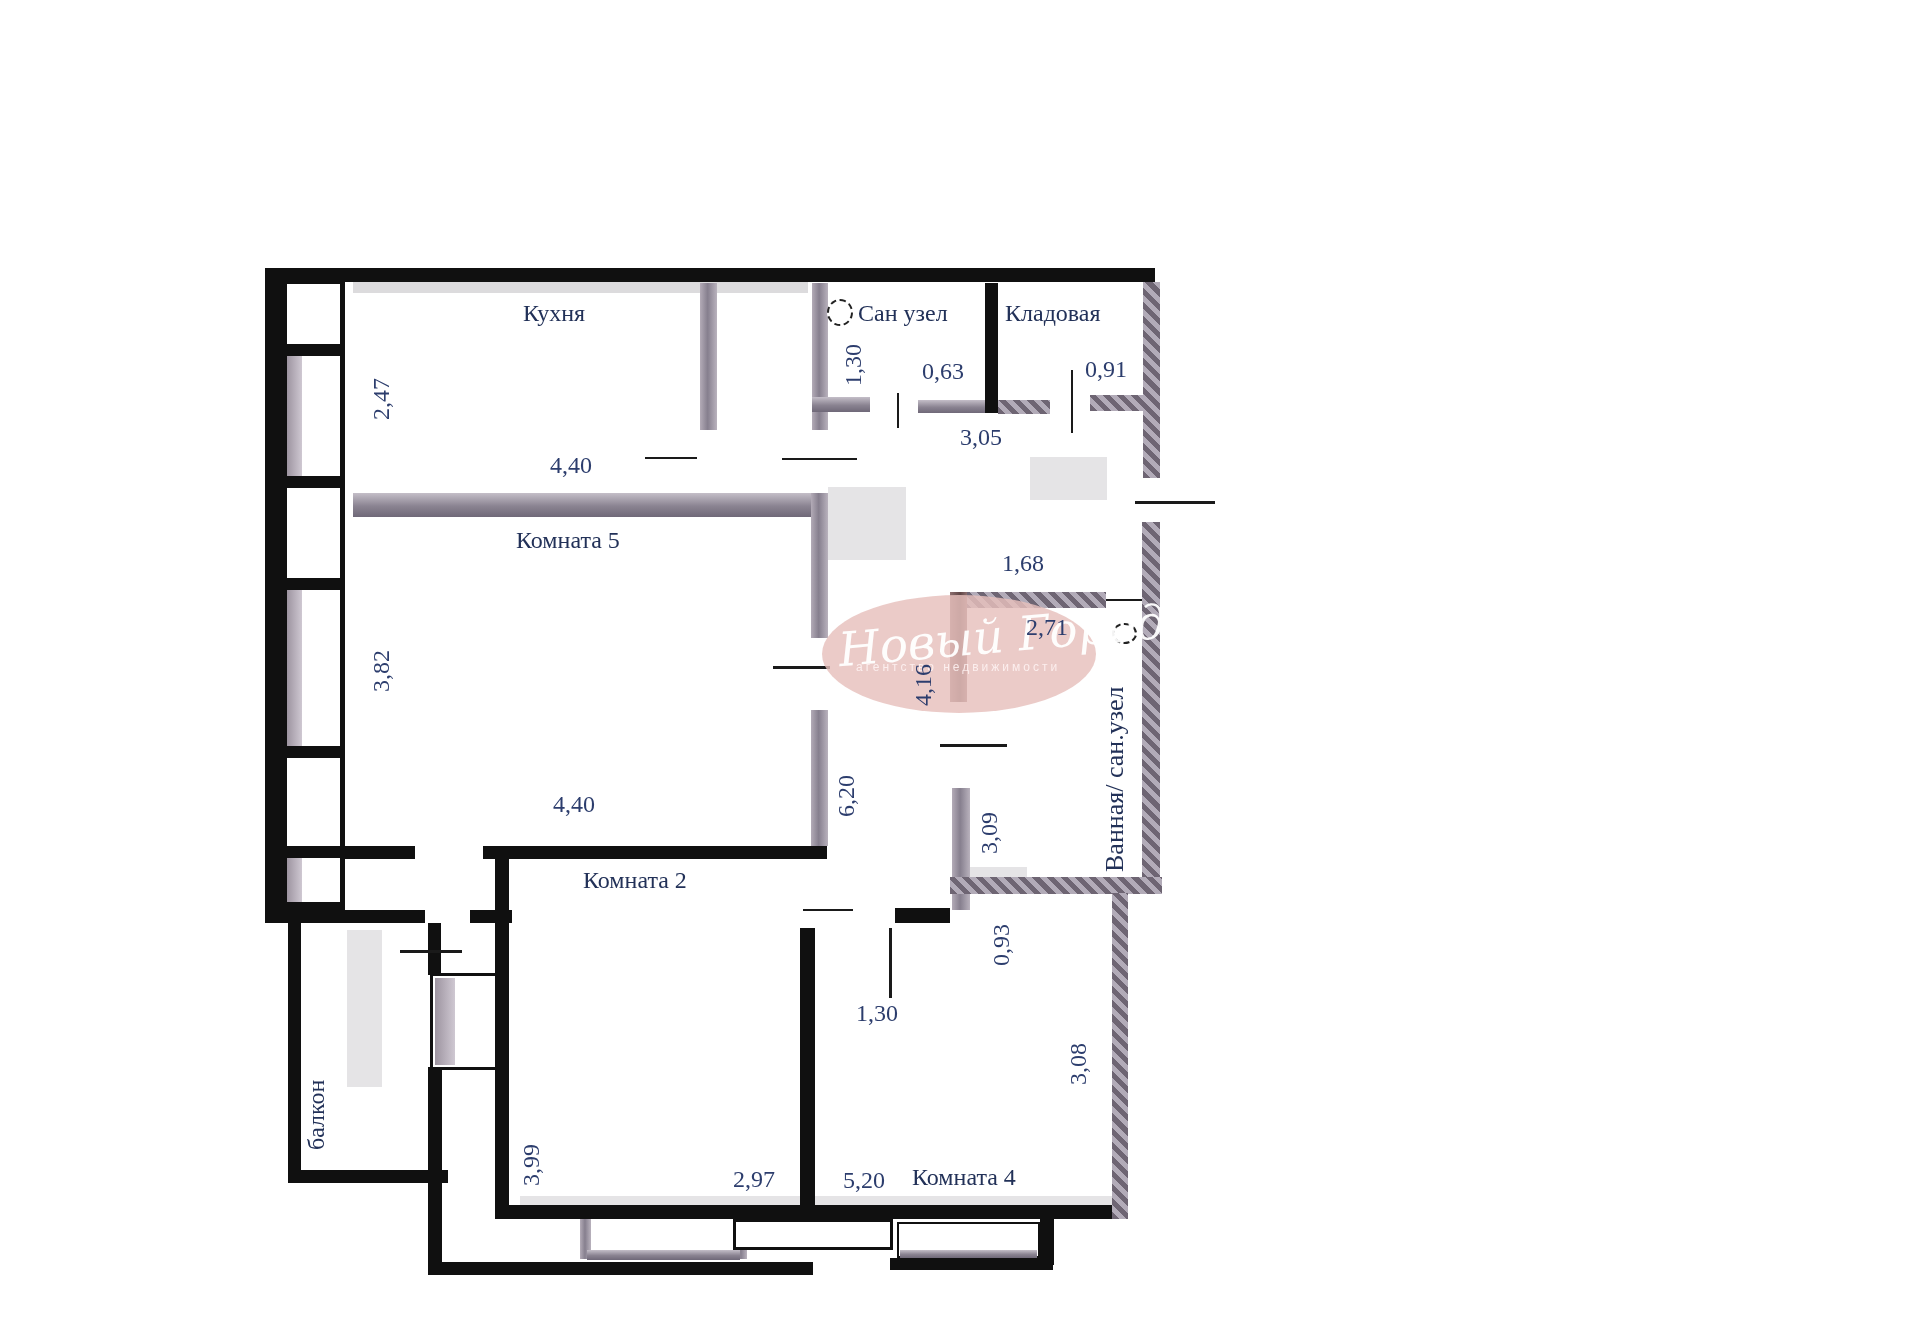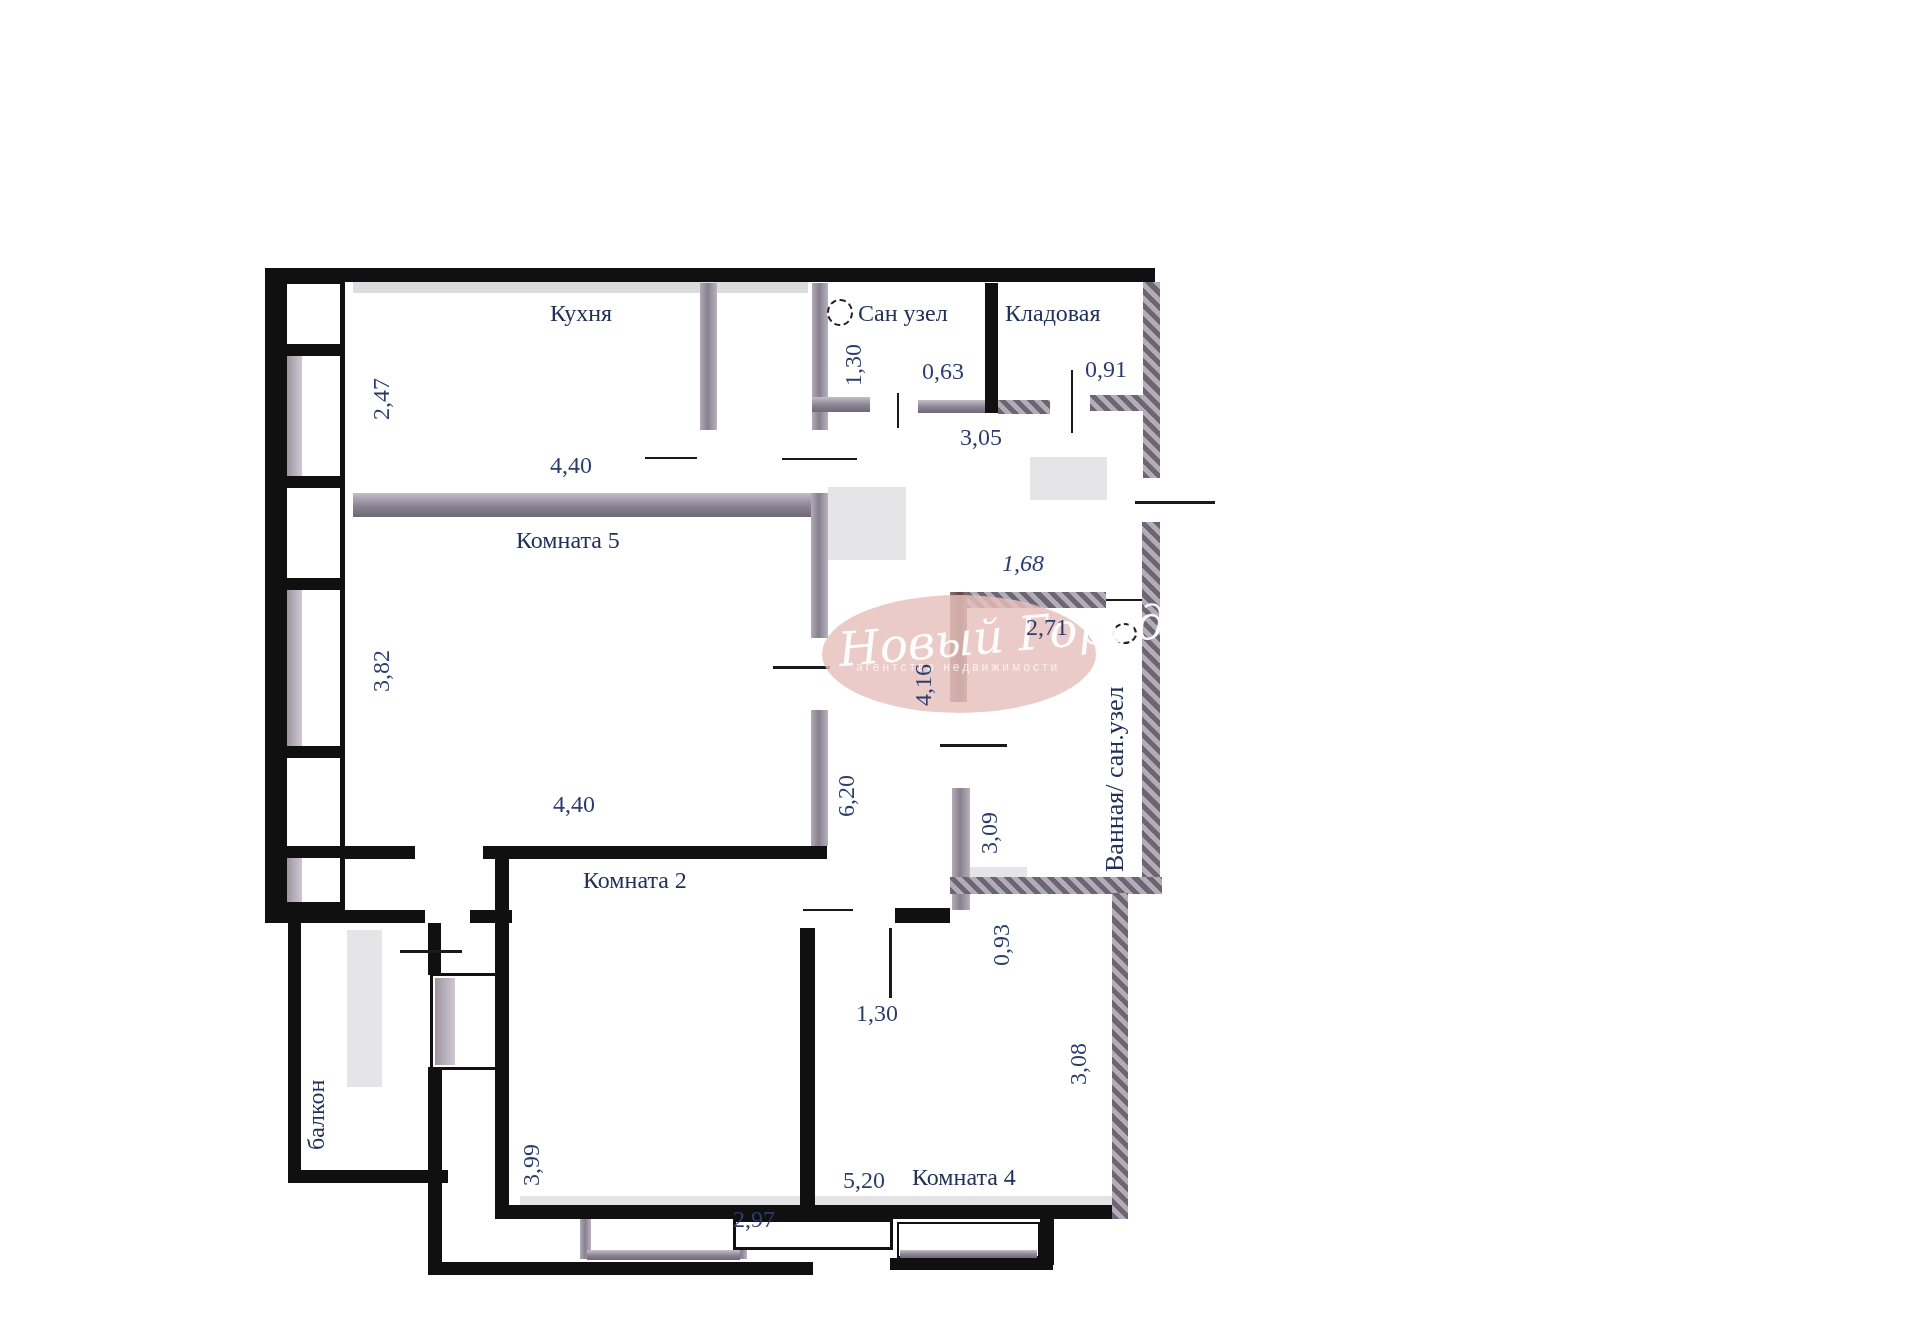--- a/index.html
+++ b/index.html
@@ -108,42 +108,42 @@
   <div class="thin" style="left:889px;top:928px;width:3px;height:70px;"></div>
   <div class="thin" style="left:400px;top:950px;width:62px;height:3px;"></div>
 
   <div class="circle" style="left:827px;top:299px;width:26px;height:27px;"></div>
   <div class="circle" style="left:1112px;top:623px;width:25px;height:21px;"></div>
 
   <div class="wm-ellipse" style="left:822px;top:595px;width:274px;height:118px;"></div>
   <div class="wm-title" style="left:838px;top:608px;">Новый Город</div>
   <div class="wm-sub" style="left:856px;top:660px;">агентство недвижимости</div>
 
-  <div class="lbl" style="left:523px;top:300px;margin-left:27px;">Кухня</div>
+  <div class="lbl" style="left:523px;top:300px;">Кухня</div>
   <div class="lbl" style="left:858px;top:300px;">Сан узел</div>
   <div class="lbl" style="left:1005px;top:300px;">Кладовая</div>
   <div class="lbl" style="left:516px;top:527px;">Комната 5</div>
   <div class="lbl" style="left:583px;top:867px;">Комната 2</div>
   <div class="lbl" style="left:912px;top:1164px;">Комната 4</div>
   <div class="lbl v" style="left:303px;top:1050px;height:100px;">балкон</div>
   <div class="lbl v" style="left:1100px;top:650px;height:222px;font-size:26px;">Ванная/ сан.узел</div>
 
   <div class="dim v" style="left:368px;top:356px;height:64px;">2,47</div>
   <div class="dim" style="left:550px;top:452px;">4,40</div>
   <div class="dim v" style="left:840px;top:332px;height:54px;">1,30</div>
   <div class="dim" style="left:922px;top:358px;">0,63</div>
   <div class="dim" style="left:1085px;top:356px;">0,91</div>
   <div class="dim" style="left:960px;top:424px;">3,05</div>
   <div class="dim v" style="left:368px;top:628px;height:64px;">3,82</div>
   <div class="dim" style="left:553px;top:791px;">4,40</div>
-  <div class="dim" style="left:1002px;top:550px;font-style:italic;">1,68</div>
+  <div class="dim" style="left:1002px;top:550px;">1,68</div>
   <div class="dim" style="left:1026px;top:614px;">2,71</div>
   <div class="dim v" style="left:910px;top:648px;height:58px;">4,16</div>
   <div class="dim v" style="left:833px;top:755px;height:62px;">6,20</div>
   <div class="dim v" style="left:976px;top:800px;height:54px;">3,09</div>
   <div class="dim v" style="left:988px;top:912px;height:54px;">0,93</div>
   <div class="dim" style="left:856px;top:1000px;">1,30</div>
   <div class="dim v" style="left:1065px;top:1025px;height:60px;">3,08</div>
   <div class="dim v" style="left:518px;top:1126px;height:60px;">3,99</div>
-  <div class="dim" style="left:733px;top:1166px;margin-top:40px;">2,97</div>
+  <div class="dim" style="left:733px;top:1166px;">2,97</div>
   <div class="dim" style="left:843px;top:1167px;">5,20</div>
 
 </div>
 
 </body></html>

